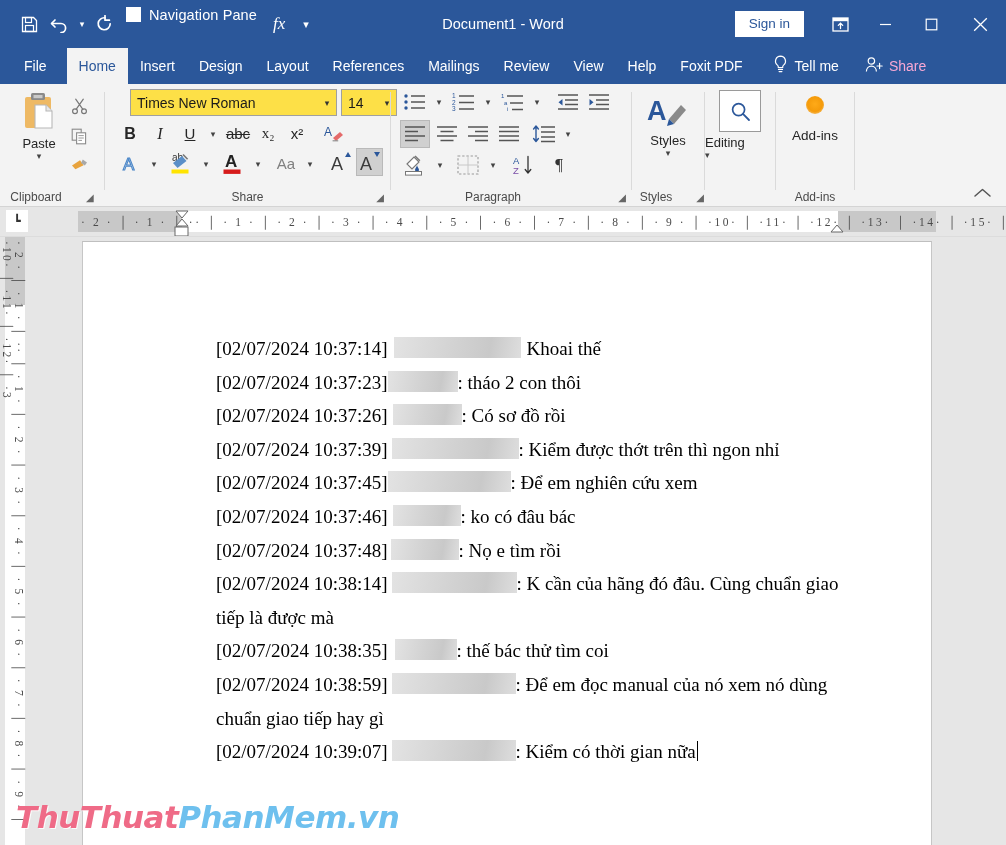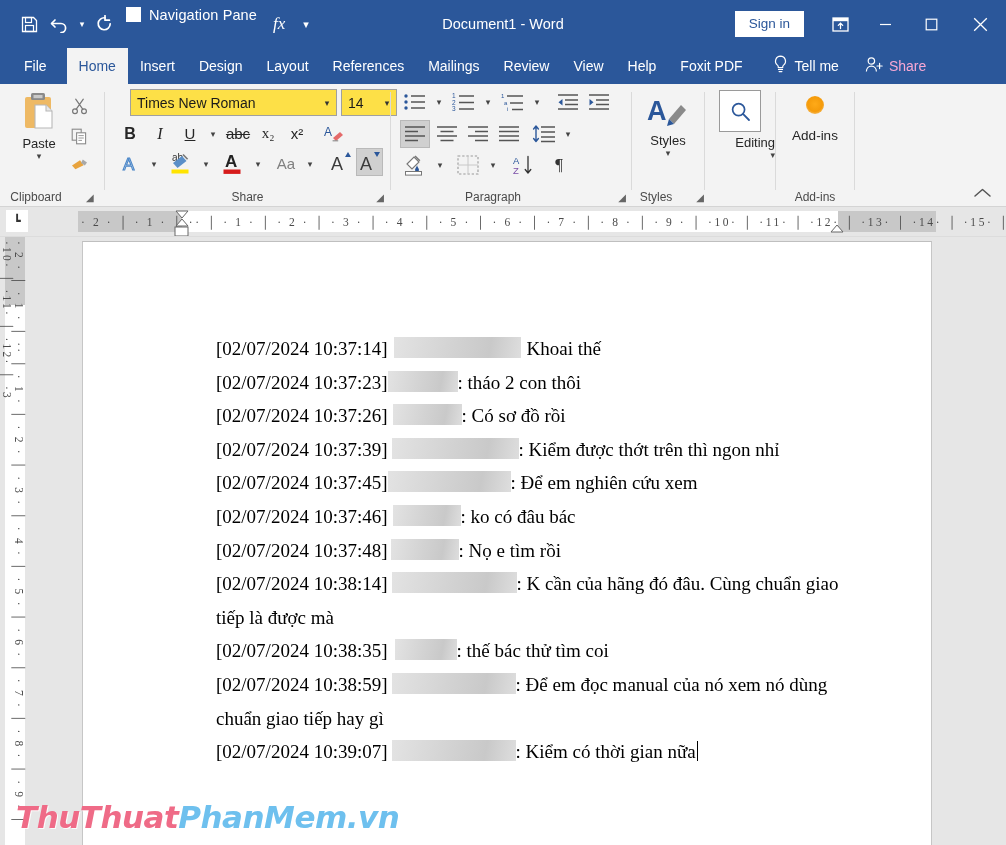--- a/index.html
+++ b/index.html
@@ -489,21 +489,21 @@
         </svg>
         <div style="font-size:13px; color:#262626; margin-top:1px;">Styles</div>
         <div style="font-size:9px; color:#444;">▾</div>
       </div>
       <div class="grp-label" style="left:-12px;width:72px;">Styles</div>
       <div class="dialog-launcher" style="right:0px;">◢</div>
     </div>
     <div class="grp-sep" style="left:704px;"></div>
 
     <div class="grp" style="left:705px; width:70px;">
-      <div style="position:absolute; left:0; top:6px; width:70px; text-align:right;">
+      <div style="position:absolute; left:0; top:6px; width:70px; text-align:left;">
         <div style="width:42px;height:42px;border:1px solid #9a9a9a;background:#fff;margin:0 auto;display:flex;align-items:center;justify-content:center;">
           <svg width="21" height="21" viewBox="0 0 21 21">
               <circle cx="8.6" cy="8.6" r="6" fill="none" stroke="#2b579a" stroke-width="1.7"></circle>
               <path d="M13.2 13.2 L19 19" stroke="#2b579a" stroke-width="1.8" stroke-linecap="round"></path>
             </svg>
         </div>
         <div style="font-size:13px; color:#262626; margin-top:3px;">Editing</div>
         <div style="font-size:9px; color:#444;">▾</div>
       </div>
     </div>

